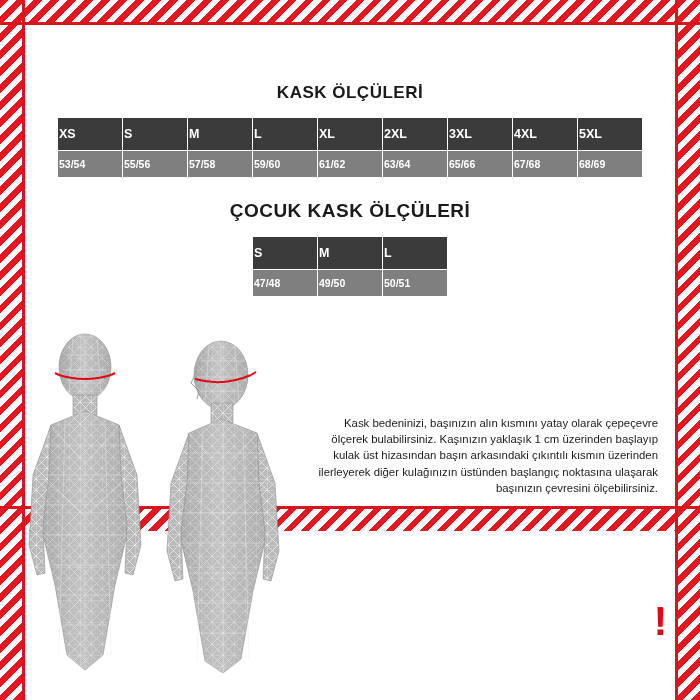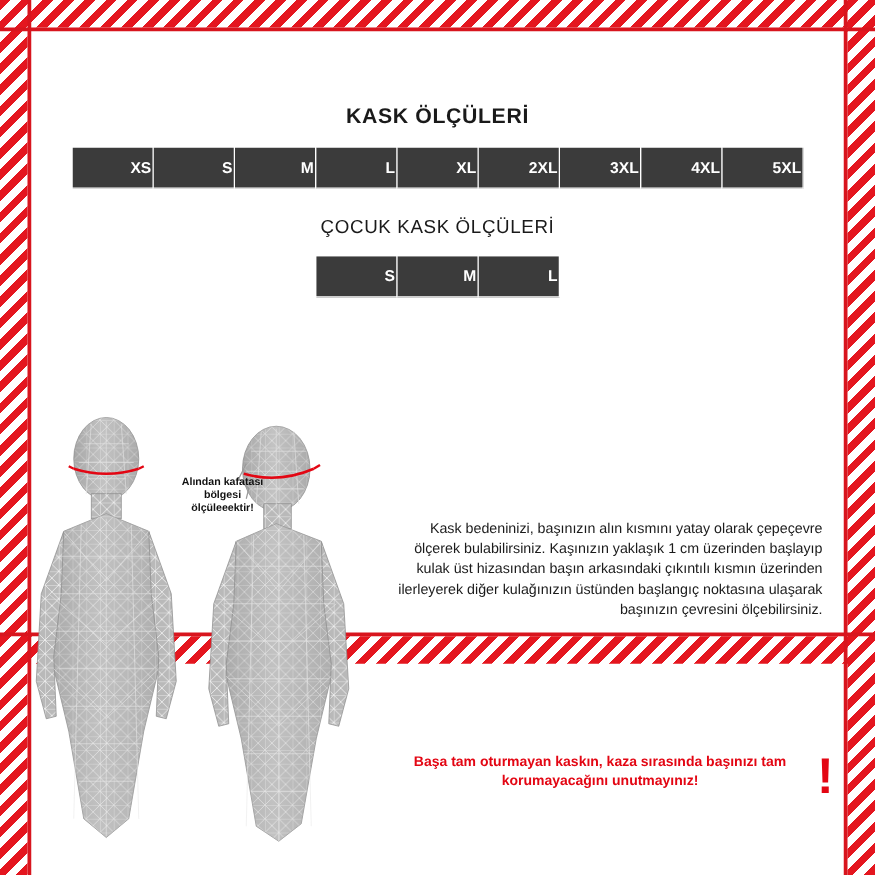--- a/index.html
+++ b/index.html
@@ -45,38 +45,38 @@
   .title{
     text-align:center;
     font-size:17px;
     font-weight:bold;
     color:#1a1a1a;
     letter-spacing:0.5px;
     margin-top:58px;
   }
   .title2{
     text-align:center;
-    font-size:15px;
-    font-weight:normal;
+    font-size:19px;
+    font-weight:bold;
     color:#1a1a1a;
     letter-spacing:0.5px;
     margin-top:22px;
   }
 
   
   .table-wrap{
     margin:14px auto 0 auto;
   }
   .size-table{
     border-collapse:collapse;
     margin:0 auto;
     table-layout:fixed;
   }
   .size-table td{
-    text-align:right;
+    text-align:left;
     vertical-align:middle;
     border:1px solid #ffffff;
   }
   .row-head td{
     background:#3b3b3b;
     color:#ffffff;
     font-size:12.5px;
     font-weight:bold;
     height:30px;
   }
@@ -165,33 +165,49 @@
           <td>XS</td>
           <td>S</td>
           <td>M</td>
           <td>L</td>
           <td>XL</td>
           <td>2XL</td>
           <td>3XL</td>
           <td>4XL</td>
           <td>5XL</td>
         </tr>
+        <tr class="row-val">
+          <td>53/54</td>
+          <td>55/56</td>
+          <td>57/58</td>
+          <td>59/60</td>
+          <td>61/62</td>
+          <td>63/64</td>
+          <td>65/66</td>
+          <td>67/68</td>
+          <td>68/69</td>
+        </tr>
       </tbody>
         </table>
     </div>
 
     <div class="title2">ÇOCUK KASK ÖLÇÜLERİ</div>
 
     <div class="table-wrap">
       <table class="size-table kid">
         <tbody>
             <tr class="row-head">
           <td>S</td>
           <td>M</td>
           <td>L</td>
+        </tr>
+        <tr class="row-val">
+          <td>47/48</td>
+          <td>49/50</td>
+          <td>50/51</td>
         </tr>
       </tbody>
         </table>
     </div>
 
     <div class="figures">
       <svg class="fig-svg" width="300" height="350" viewBox="0 0 300 350">
         <defs>
           <pattern id="mesh" width="11" height="11" patternUnits="userSpaceOnUse">
             <rect width="11" height="11" fill="#b9b9b9"></rect>
@@ -251,31 +267,22 @@
           </g>
           <g stroke="#e2e2e2" stroke-width="0.6" fill="none" opacity="0.9">
             <path d="M176 36 L220 36 M172 52 L222 52 M178 66 L218 66 M196 18 L196 82 M184 20 L180 78 M210 20 L214 78"></path>
           </g>
 
           <path d="M170 54 Q198 62 226 50" stroke="#e30613" stroke-width="2" fill="none"></path>
           <path d="M226 50 L231 47" stroke="#e30613" stroke-width="2" fill="none"></path>
         </g>
       </svg>
 
-      <div class="callout">
-        <span>Alından kafatası</span><br>
-        <span>bölgesi</span><br>
-        <span>ölçüleeektir!</span>
-      </div>
     </div>
 
     <div class="body-text">
       <p>Kask bedeninizi, başınızın alın kısmını yatay olarak çepeçevre ölçerek bulabilirsiniz. Kaşınızın yaklaşık 1 cm üzerinden başlayıp kulak üst hizasından başın arkasındaki çıkıntılı kısmın üzerinden ilerleyerek diğer kulağınızın üstünden başlangıç noktasına ulaşarak başınızın çevresini ölçebilirsiniz.</p>
     </div>
 
-    <div class="warning">
-      <span>Başa tam oturmayan kaskın, kaza sırasında başınızı tam</span><br>
-      <span>korumayacağını unutmayınız!</span>
-    </div>
     <div class="bang">!</div>
 
   </div>
 </div>
 
 </body></html>

